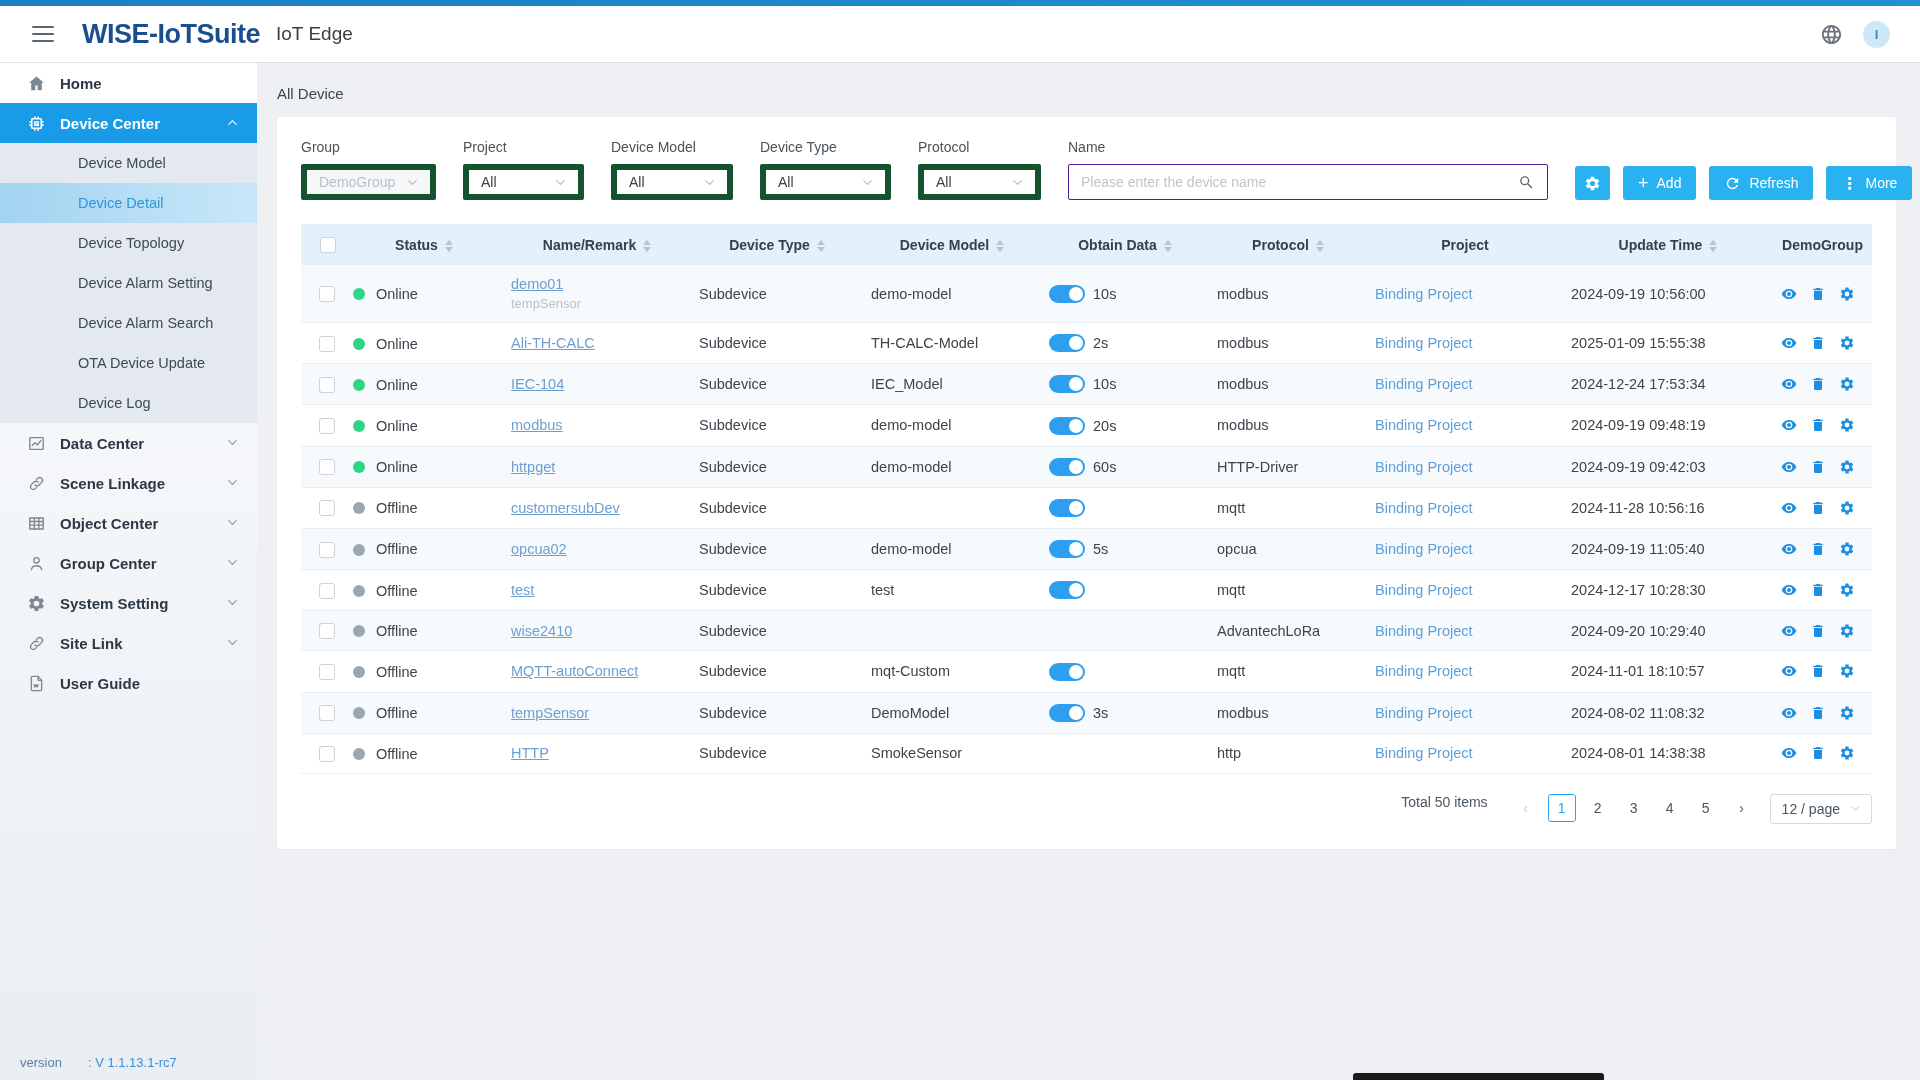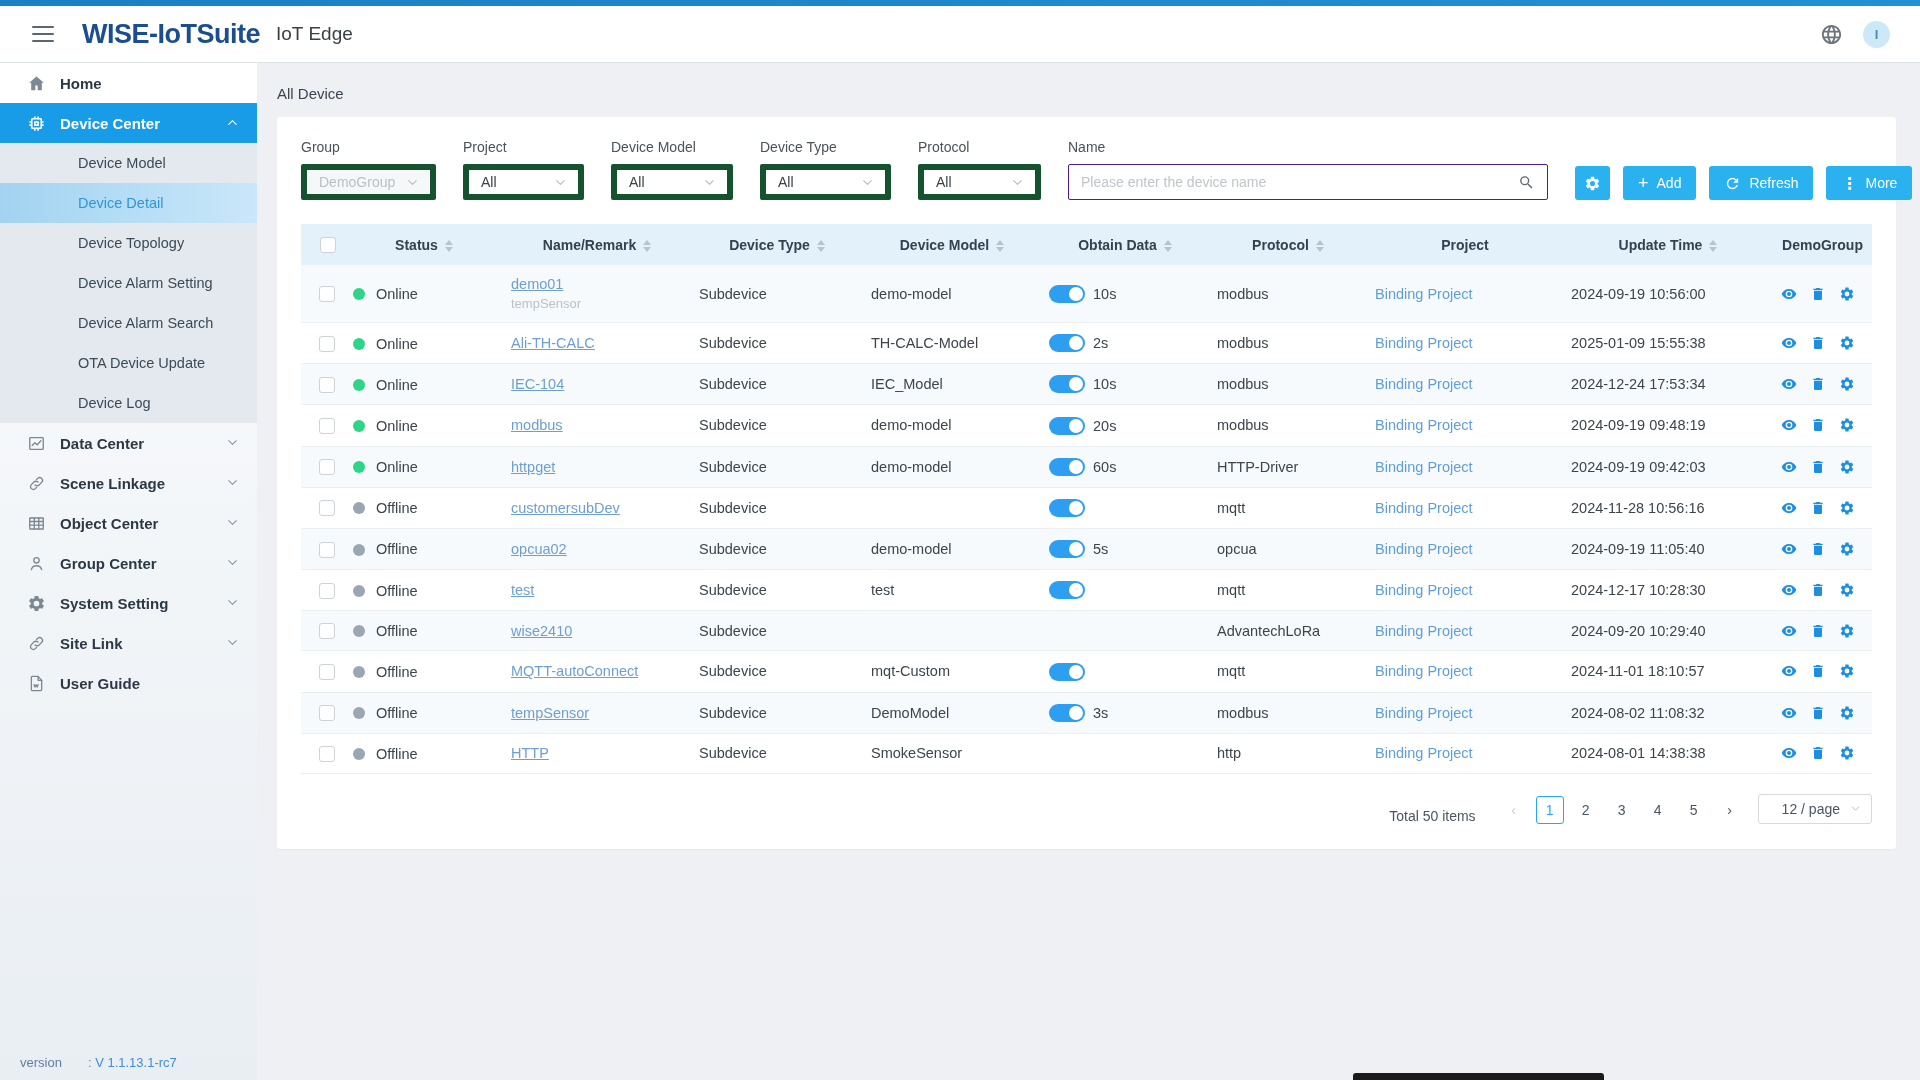--- a/index.html
+++ b/index.html
@@ -77,26 +77,26 @@
 .name-link{color:#6d9fd0;text-decoration:underline;cursor:pointer}
 .remark{font-size:13px;color:#b9c1c9;margin-top:4px}
 .toggle{width:36px;height:18px;border-radius:9px;background:#2e9ff0;position:relative;display:inline-block;vertical-align:middle;cursor:pointer}
 .toggle::after{content:'';position:absolute;right:2px;top:2px;width:14px;height:14px;border-radius:50%;background:#fff}
 .interval{margin-left:8px;vertical-align:middle}
 .proj-link{color:#5e9fd8;cursor:pointer}
 .ops{display:flex;align-items:center;gap:13px}
 .op{width:16px;height:16px;color:#1d8fe0;cursor:pointer;flex:0 0 16px}
 
 
-.pagination{display:flex;align-items:flex-end;justify-content:flex-end;margin-top:20px;font-size:14px;color:#4a5560}
+.pagination{display:flex;align-items:flex-start;justify-content:flex-end;margin-top:20px;font-size:14px;color:#4a5560}
 .pagination .total{margin-right:20px}
 .pg{min-width:28px;height:28px;display:flex;align-items:center;justify-content:center;margin:0 4px;cursor:pointer;border-radius:3px;border:1px solid transparent}
 .pg.prev{color:#c6ccd2}
 .pg.current{border-color:#2aa4f4;color:#2aa4f4;background:#fff}
-.size-select{height:30px;border:1px solid #d9d9d9;border-radius:3px;display:flex;align-items:center;gap:9px;padding:0 9px 0 23px;margin-left:10px;cursor:pointer;background:#fff}
+.size-select{height:30px;border:1px solid #d9d9d9;border-radius:3px;display:flex;align-items:center;gap:9px;padding:0 9px 0 11px;margin-left:10px;cursor:pointer;background:#fff}
 .size-select .chev{width:13px;height:13px;color:#b3bac0}
 
 .taskbar-hint{position:fixed;left:1353px;bottom:0;width:251px;height:7px;background:#1a1a1a;border-radius:3px 3px 0 0}
 </style>
 </head>
 <body>
 
 <div class="topstrip"></div>
 
 <header class="topbar">

